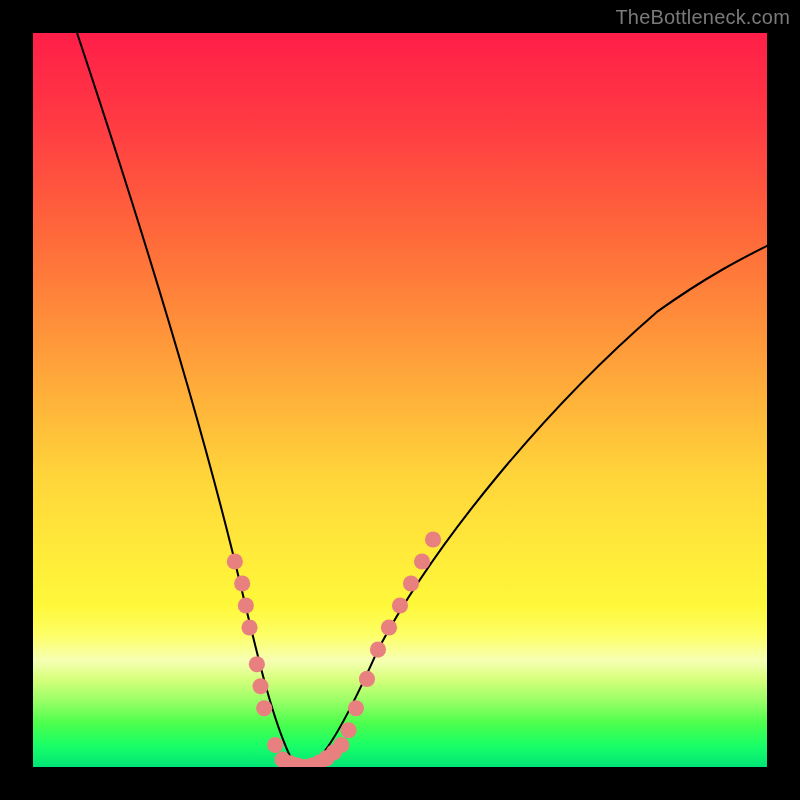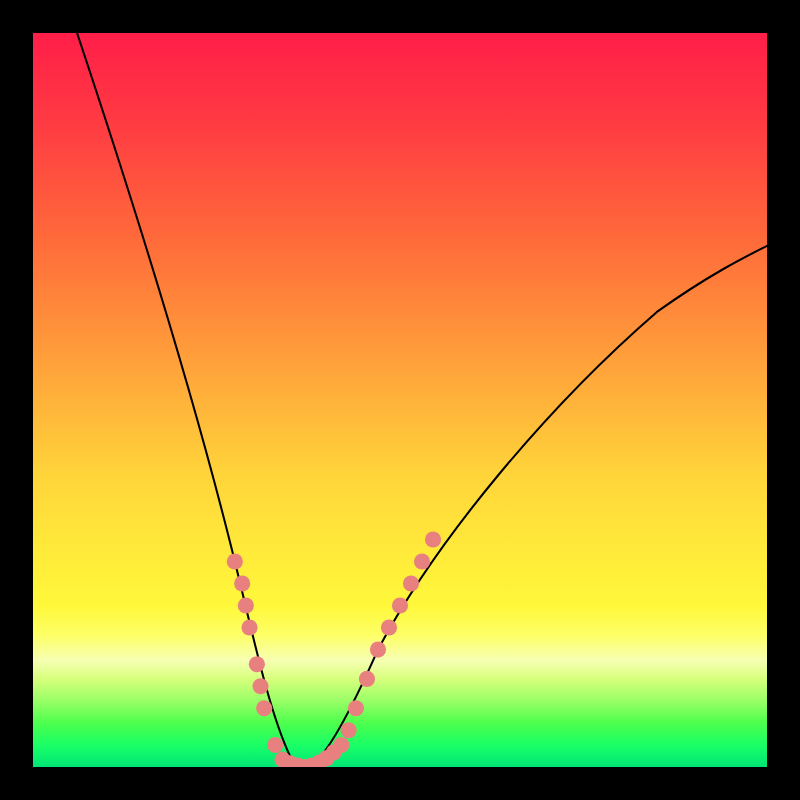--- a/index.html
+++ b/index.html
@@ -107,13 +107,14 @@
         <circle cx="47.0" cy="84" r="1.1"></circle>
         <circle cx="48.5" cy="81" r="1.1"></circle>
         <circle cx="50.0" cy="78" r="1.1"></circle>
         <circle cx="51.5" cy="75" r="1.1"></circle>
         <circle cx="53.0" cy="72" r="1.1"></circle>
         <circle cx="54.5" cy="69" r="1.1"></circle>
       </g>
     </svg>
   </div>
 
+  <div class="watermark">TheBottleneck.com</div>
 </div>
 
 </body></html>

